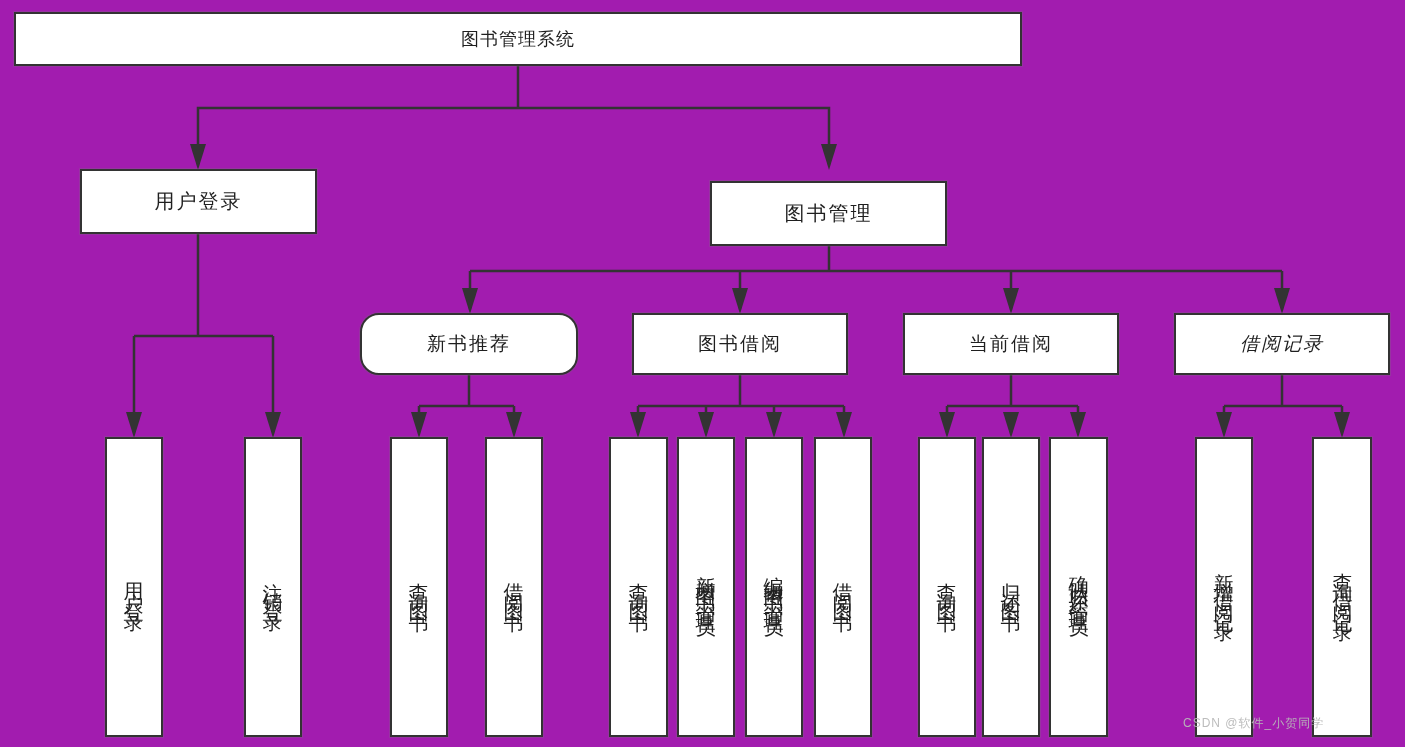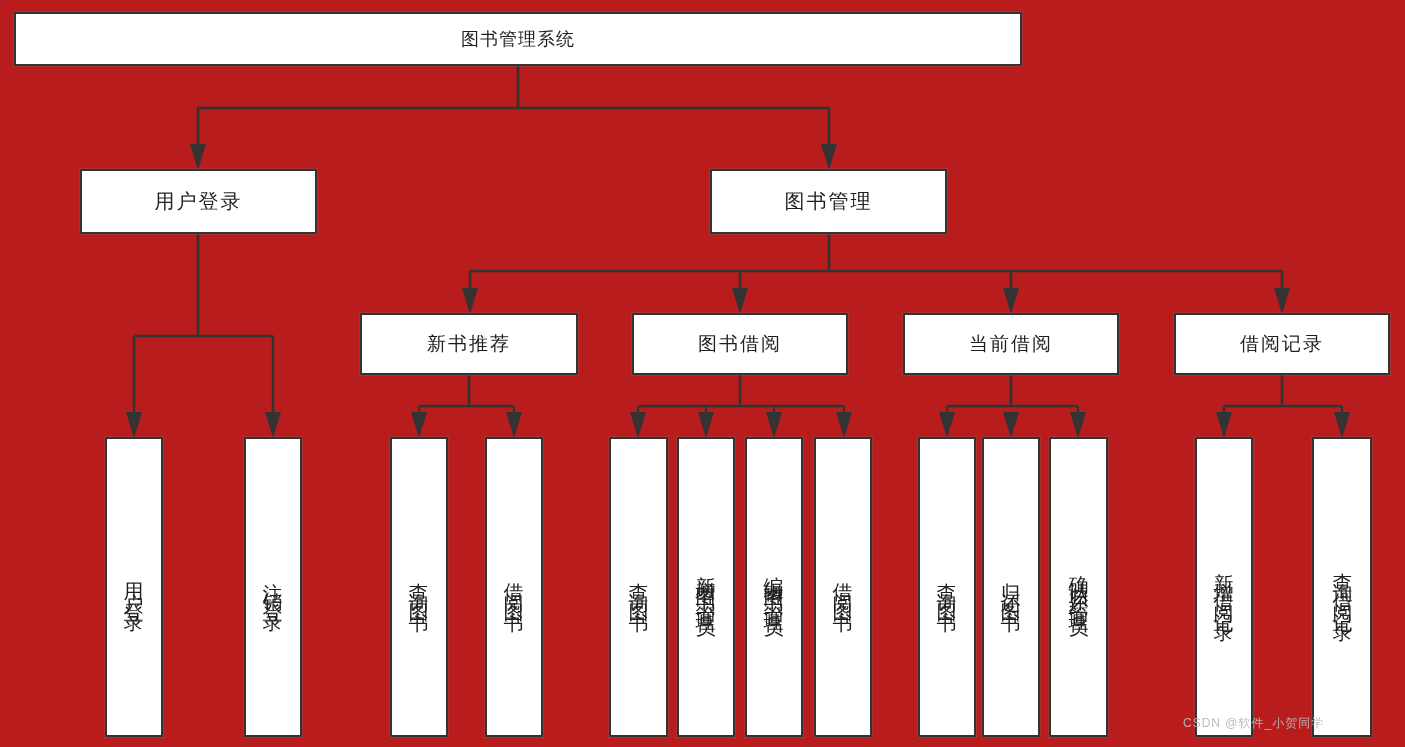--- a/index.html
+++ b/index.html
@@ -1,30 +1,30 @@
 <!DOCTYPE html>
 <html><head>
 <meta charset="utf-8">
 <style>
   html,body{margin:0;padding:0;background:#fff;}
   #stage{
-    position:relative;width:1405px;height:747px;background:#b91c1c;overflow:hidden;
+    position:relative;width:1405px;height:747px;background:#a21caf;overflow:hidden;
     font-family:"Liberation Sans","DejaVu Sans",sans-serif;color:#1f1f1f;
   }
   #connectors{position:absolute;left:0;top:0;z-index:1;}
   .node{
     position:absolute;box-sizing:border-box;background:#fff;border:2px solid #333;
     display:flex;align-items:center;justify-content:center;z-index:2;
     box-shadow:0 0 0 1px rgba(120,120,120,.25);
   }
   .root{left:14px;top:12px;width:1008px;height:54px;font-size:18px;letter-spacing:1px;}
   .branch{top:169px;width:237px;height:65px;font-size:20px;letter-spacing:2px;}
-  .br0{left:80px;} .br1{left:710px;}
+  .br0{left:80px;} .br1{left:710px;margin-top:12px;}
   .section{top:313px;width:216px;height:62px;font-size:19px;letter-spacing:2px;}
-  .s0{left:360px;width:218px;} .s1{left:632px;} .s2{left:903px;} .s3{left:1174px;}
+  .s0{left:360px;width:218px;border-radius:19px;} .s1{left:632px;} .s2{left:903px;} .s3{left:1174px;font-style:italic;}
   .leaf{
     top:437px;width:58px;height:300px;font-size:20px;z-index:2;
     display:block;writing-mode:vertical-rl;text-orientation:mixed;
     text-align:center;letter-spacing:10px;line-height:54px;
   }
   .l0{left:105px;} .l1{left:244px;} .l2{left:390px;} .l3{left:485px;}
   .l4{left:609px;width:59px;} .l5{left:677px;} .l6{left:745px;} .l7{left:814px;}
   .l8{left:918px;} .l9{left:982px;} .l10{left:1049px;width:59px;letter-spacing:6px;}
   .l5,.l6{letter-spacing:6px;}
   .l11{left:1195px;} .l12{left:1312px;width:60px;}

